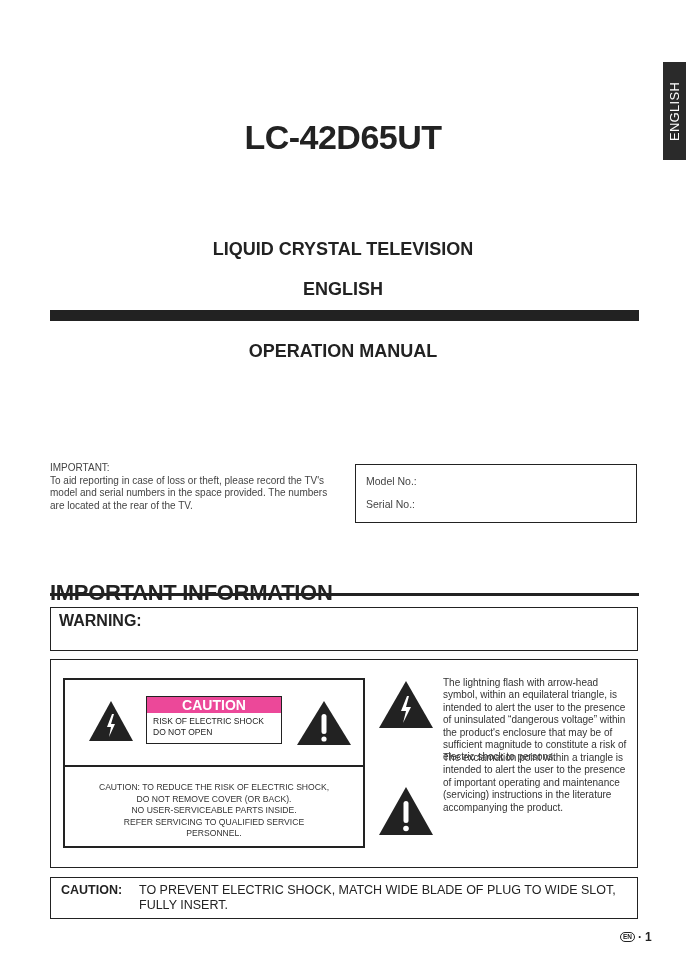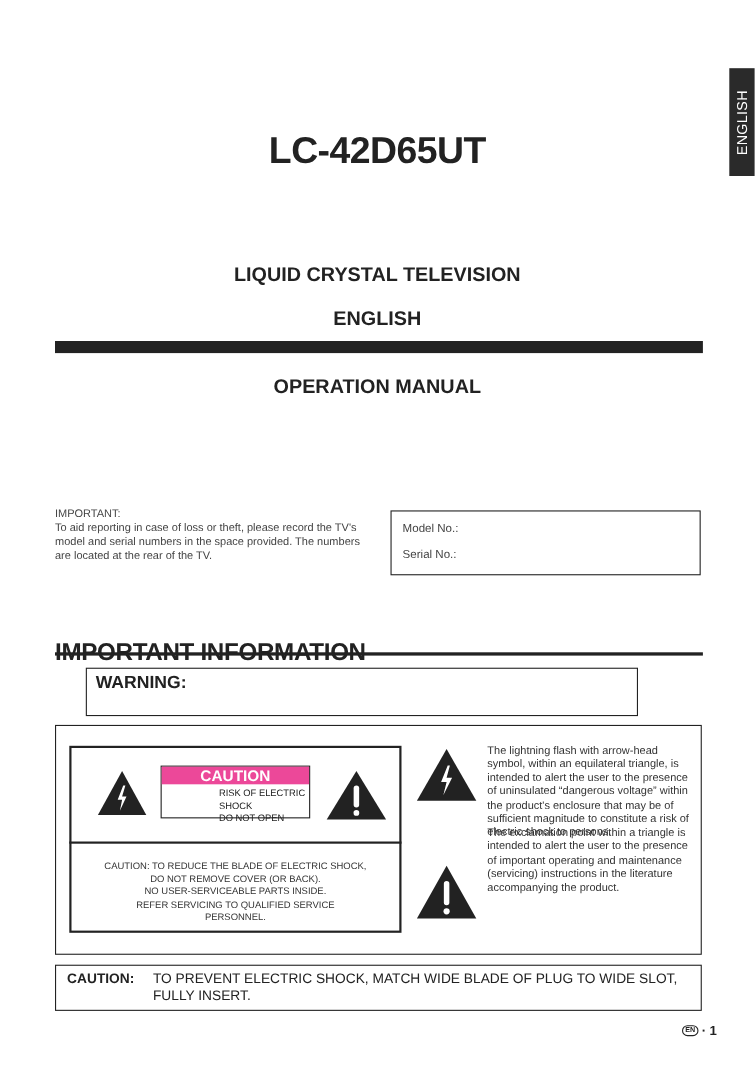--- a/index.html
+++ b/index.html
@@ -28,33 +28,33 @@
       left: 355px; top: 464px; width: 282px; height: 59px; border: 1px solid #222; box-sizing: border-box;
       font-size: 10.5px; color: #444;
     }
     .record-box .f1 { position: absolute; left: 10px; top: 10px; }
     .record-box .f2 { position: absolute; left: 10px; top: 33px; }
 
     .section-title { left: 50px; top: 580px; font-size: 22px; font-weight: bold; color: #222; letter-spacing: -0.3px; }
     .section-rule { left: 50px; top: 593px; width: 589px; height: 3px; background: #222; }
 
     .warning-box {
-      left: 50px; top: 607px; width: 502px; height: 44px; border: 1px solid #222; box-sizing: border-box;
-      font-size: 16px; color: #222; margin-left: 28px;
+      left: 50px; top: 607px; width: 588px; height: 44px; border: 1px solid #222; box-sizing: border-box;
+      font-size: 16px; color: #222;
     }
     .warning-box .wl { position: absolute; left: 8px; top: 4px; font-weight: bold; }
     .warning-box .wt { position: absolute; left: 102px; top: 4px; width: 470px; line-height: 18px; }
 
     .symbols-box { left: 50px; top: 659px; width: 588px; height: 209px; border: 1px solid #222; box-sizing: border-box; }
     .caution-label-box { left: 63px; top: 678px; width: 302px; height: 170px; border: 2px solid #222; box-sizing: border-box; }
     .caution-divider { left: 63px; top: 765px; width: 302px; height: 2px; background: #222; }
 
     .caution-plate { left: 146px; top: 696px; width: 136px; height: 48px; border: 1px solid #222; box-sizing: border-box; background: #fff; }
     .caution-plate .hdr { height: 16px; background: #ec4899; color: #fff; font-weight: bold; font-size: 14px; text-align: center; line-height: 16px; }
-    .caution-plate .body { font-size: 8.5px; line-height: 11px; padding: 3px 0 0 6px; color: #222; margin-left: 46px; }
+    .caution-plate .body { font-size: 8.5px; line-height: 11px; padding: 3px 0 0 6px; color: #222; }
 
     .caution-text { left: 63px; top: 782px; width: 302px; text-align: center; font-size: 8.6px; line-height: 11.5px; color: #333; }
 
     .explain1 { left: 443px; top: 677px; width: 185px; font-size: 10px; line-height: 12.4px; color: #333; }
     .explain2 { left: 443px; top: 752px; width: 185px; font-size: 10px; line-height: 12.4px; color: #333; }
 
     .plug-box {
       left: 50px; top: 877px; width: 588px; height: 42px; border: 1px solid #222; box-sizing: border-box;
       font-size: 12.5px; color: #222;
     }
@@ -118,21 +118,21 @@
 
 <div class="abs" style="left:296px; top:700px;">
   <svg width="56" height="46" viewBox="0 0 56 46">
     <polygon points="28,1 55,45 1,45" fill="#222"></polygon>
     <rect x="25.5" y="14" width="5" height="20" rx="2.5" fill="#fff"></rect>
     <circle cx="28" cy="39" r="2.6" fill="#fff"></circle>
   </svg>
 </div>
 
 <div class="abs caution-text">
-  <div>CAUTION: TO REDUCE THE BLADE OF ELECTRIC SHOCK,</div>
+  <div>CAUTION: TO REDUCE THE RISK OF ELECTRIC SHOCK,</div>
   <div>DO NOT REMOVE COVER (OR BACK).</div>
   <div>NO USER-SERVICEABLE PARTS INSIDE.</div>
   <div>REFER SERVICING TO QUALIFIED SERVICE</div>
   <div>PERSONNEL.</div>
 </div>
 
 <div class="abs" style="left:378px; top:680px;">
   <svg width="56" height="49" viewBox="0 0 56 49">
     <polygon points="28,1 55,48 1,48" fill="#222"></polygon>
     <polygon points="29,16 23,31 28,31 25,43 33,27 28,27 31,16" fill="#fff"></polygon>

